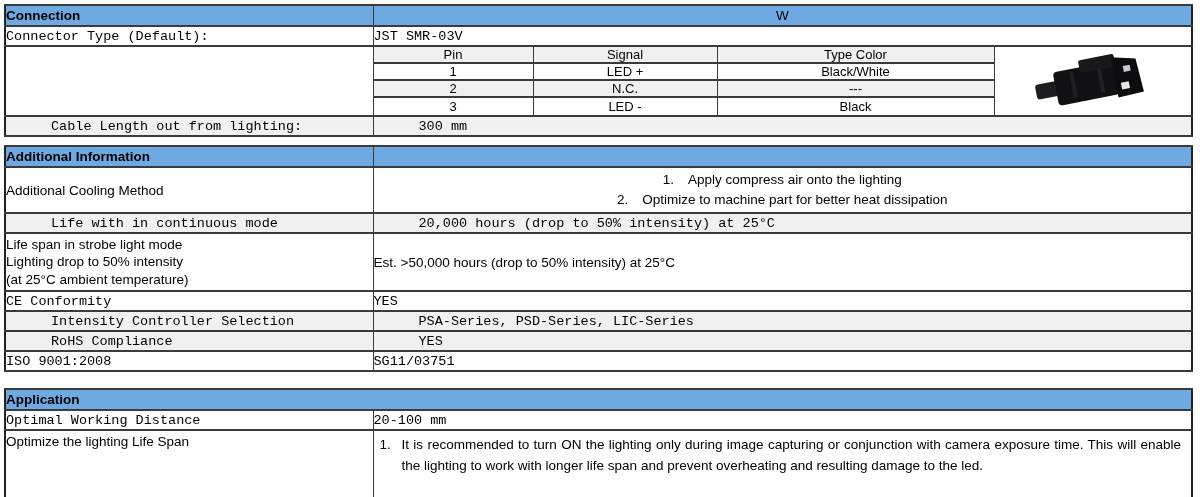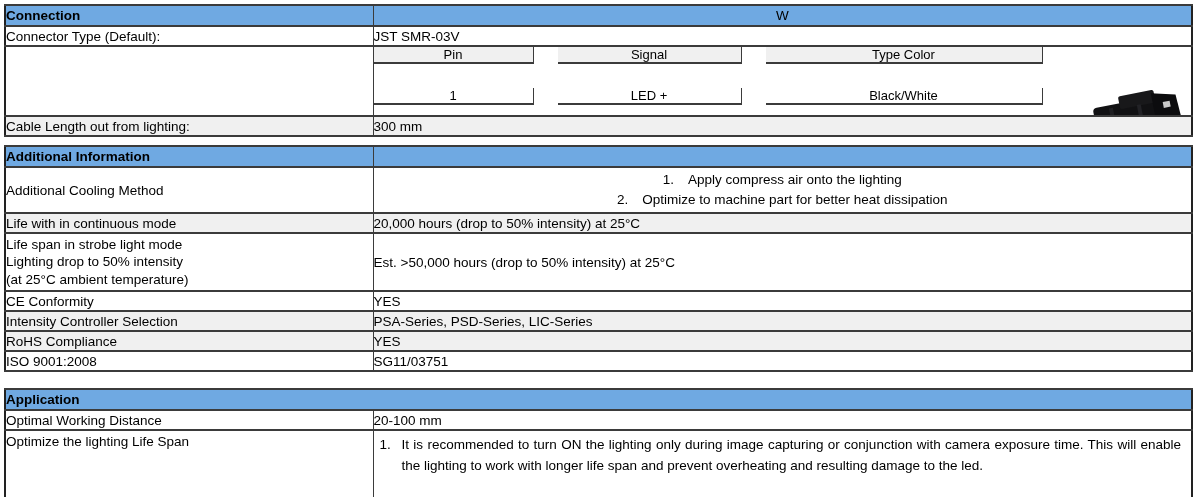--- a/index.html
+++ b/index.html
@@ -22,32 +22,32 @@
   table.sheet td{
     border:1px solid var(--border);
     border-top-width:2px;border-bottom-width:2px;
     padding:0;vertical-align:middle;overflow:hidden;
   }
   col.lcol{width:368px;}
   td.label{padding-left:7px;text-align:left;}
   td.val{text-align:left;}
   tr.hdr td{background:var(--accent);height:19px;font-weight:bold;}
   tr.hdr td.hdr-val{font-weight:normal;text-align:center;}
-  tr.r18 td{height:18px;}
+  tr.r18 td{height:18px;font-family:Liberation Mono, monospace;}
   tr.r44 td{height:44px;}
   tr.r56 td{height:56px;}
   tr.r67 td{height:67px;}
-  tr.stripe td{background:var(--stripe);}
+  tr.stripe td{background:var(--stripe);padding-left:45px;}
   
   td.pin-area{padding:0;vertical-align:top;}
   .pin-grid{
     display:grid;
     grid-template-columns:160px 184px 277px 1fr;
     grid-template-rows:repeat(4,17px);
-    width:100%;height:68px;font-size:13px;gap:24px;
+    width:100%;height:68px;font-size:13px;
   }
   .pc{
     display:flex;align-items:center;justify-content:center;
     border-right:1px solid var(--border);
     border-bottom:2px solid var(--border);
     box-sizing:border-box;background:#fff;
   }
   .pc.last{border-bottom:none;}
   .pc.gray{background:var(--stripe);}
   .photo-cell{

